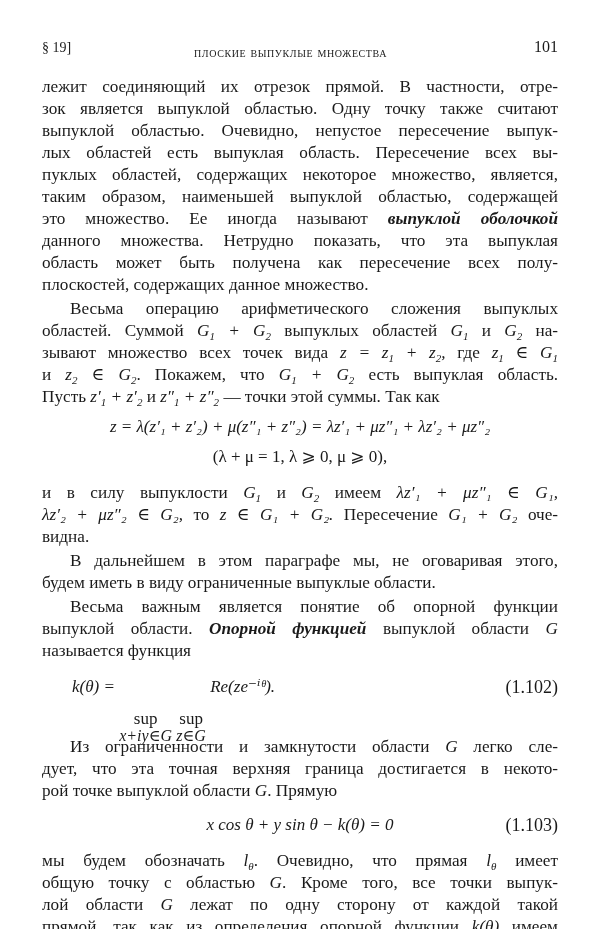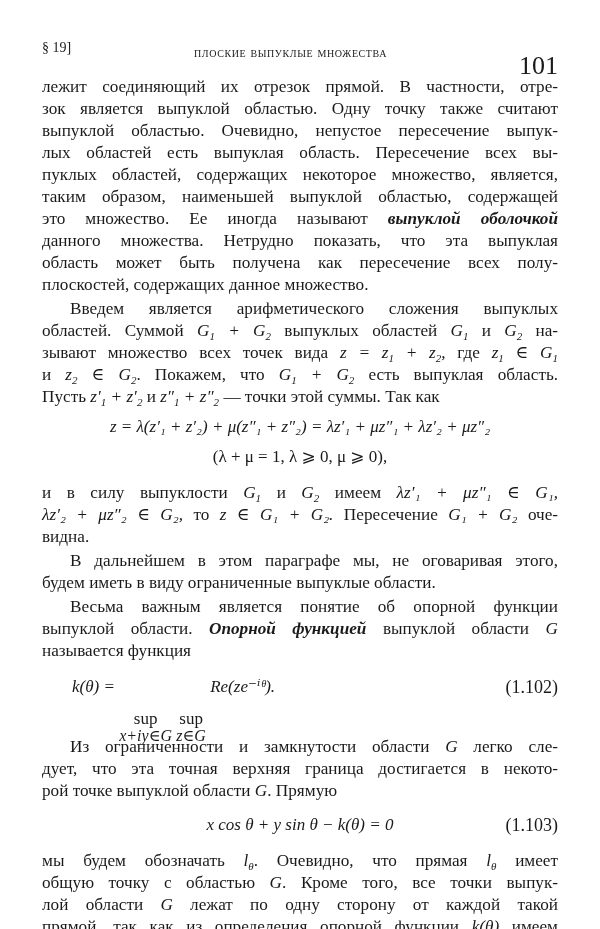--- a/index.html
+++ b/index.html
@@ -11,21 +11,21 @@
   .page { position: absolute; left: 42px; top: 0; width: 516px; }
   .header {
     position: absolute; top: 38px; left: 0; width: 516px; height: 26px;
     font-size: 19px;
   }
   .header .sec { position: absolute; left: 0; top: 2px; font-size: 14px; }
   .header .title {
     position: absolute; left: 132px; top: 6px; font-size: 14.5px;
     letter-spacing: 0.6px; font-variant: small-caps; text-transform: lowercase; margin-left: 20px;
   }
-  .header .pno { position: absolute; right: 0; top: 13px; font-size: 26px; text-align: center; }
+  .header .pno { position: absolute; right: 0; top: 0; font-size: 16px; text-align: center; }
 
   .line {
     position: absolute; left: 0; width: 516px; height: 22px;
     font-size: 17.2px; line-height: 22px; white-space: nowrap;
     text-align: justify; text-align-last: justify;
   }
   .line.last { text-align-last: left; }
   .line.indent { padding-left: 28px; width: 488px; }
   .m { font-style: italic; }
   .it { font-style: italic; font-weight: bold; }
@@ -57,21 +57,21 @@
   <div class="line" style="top:164px">пуклых областей, содержащих некоторое множество, является,</div>
   <div class="line" style="top:186px">таким образом, наименьшей выпуклой областью, содержащей</div>
   <div class="line" style="top:208px">
     <span>это множество. Ее иногда называют</span>
     <span class="it">выпуклой оболочкой</span>
   </div>
   <div class="line" style="top:230px">данного множества. Нетрудно показать, что эта выпуклая</div>
   <div class="line" style="top:252px">область может быть получена как пересечение всех полу-</div>
   <div class="line last" style="top:274px">плоскостей, содержащих данное множество.</div>
 
-  <div class="line indent" style="top:298px">Введем является арифметического сложения выпуклых</div>
+  <div class="line indent" style="top:298px">Весьма операцию арифметического сложения выпуклых</div>
   <div class="line" style="top:320px">
     <span>областей. Суммой</span>
     <span class="m">G<sub>1</sub> + G<sub>2</sub></span>
     <span>выпуклых областей</span>
     <span class="m">G<sub>1</sub></span>
     <span>и</span>
     <span class="m">G<sub>2</sub></span>
     <span>на-</span>
   </div>
   <div class="line" style="top:342px">

